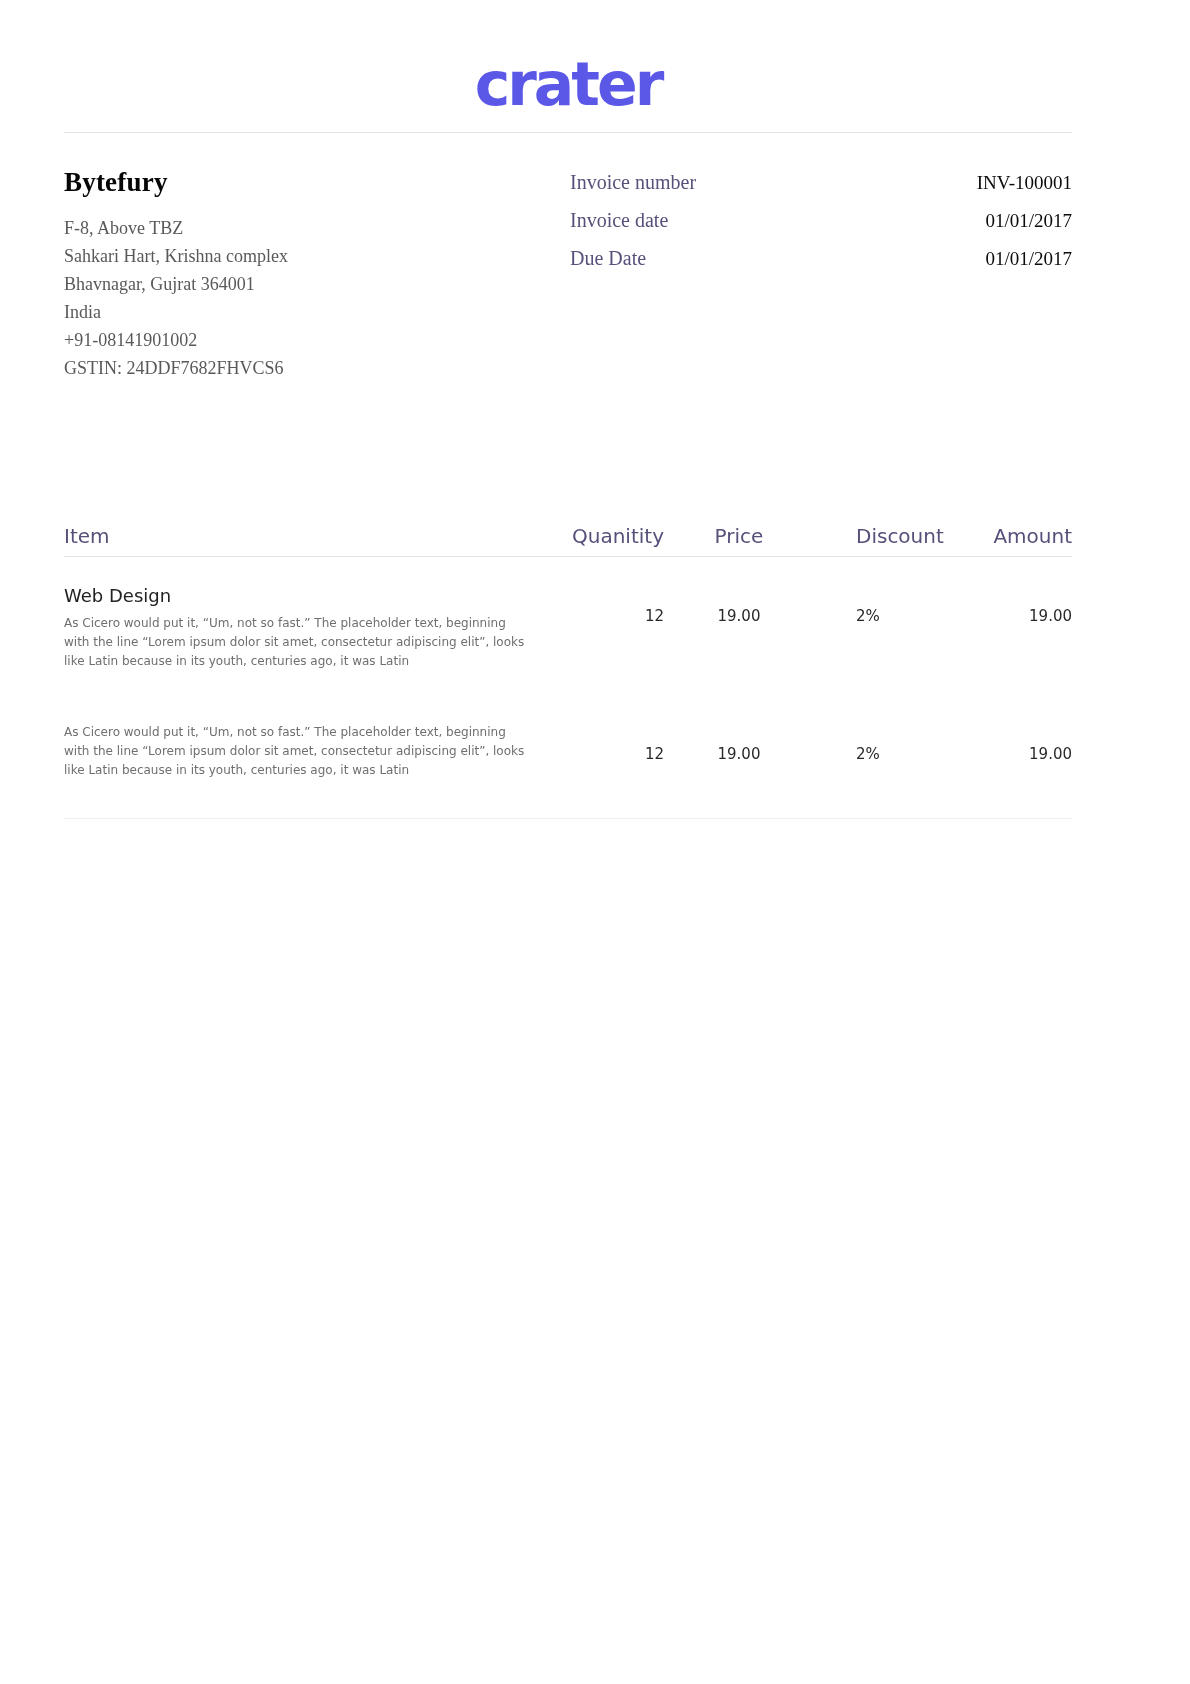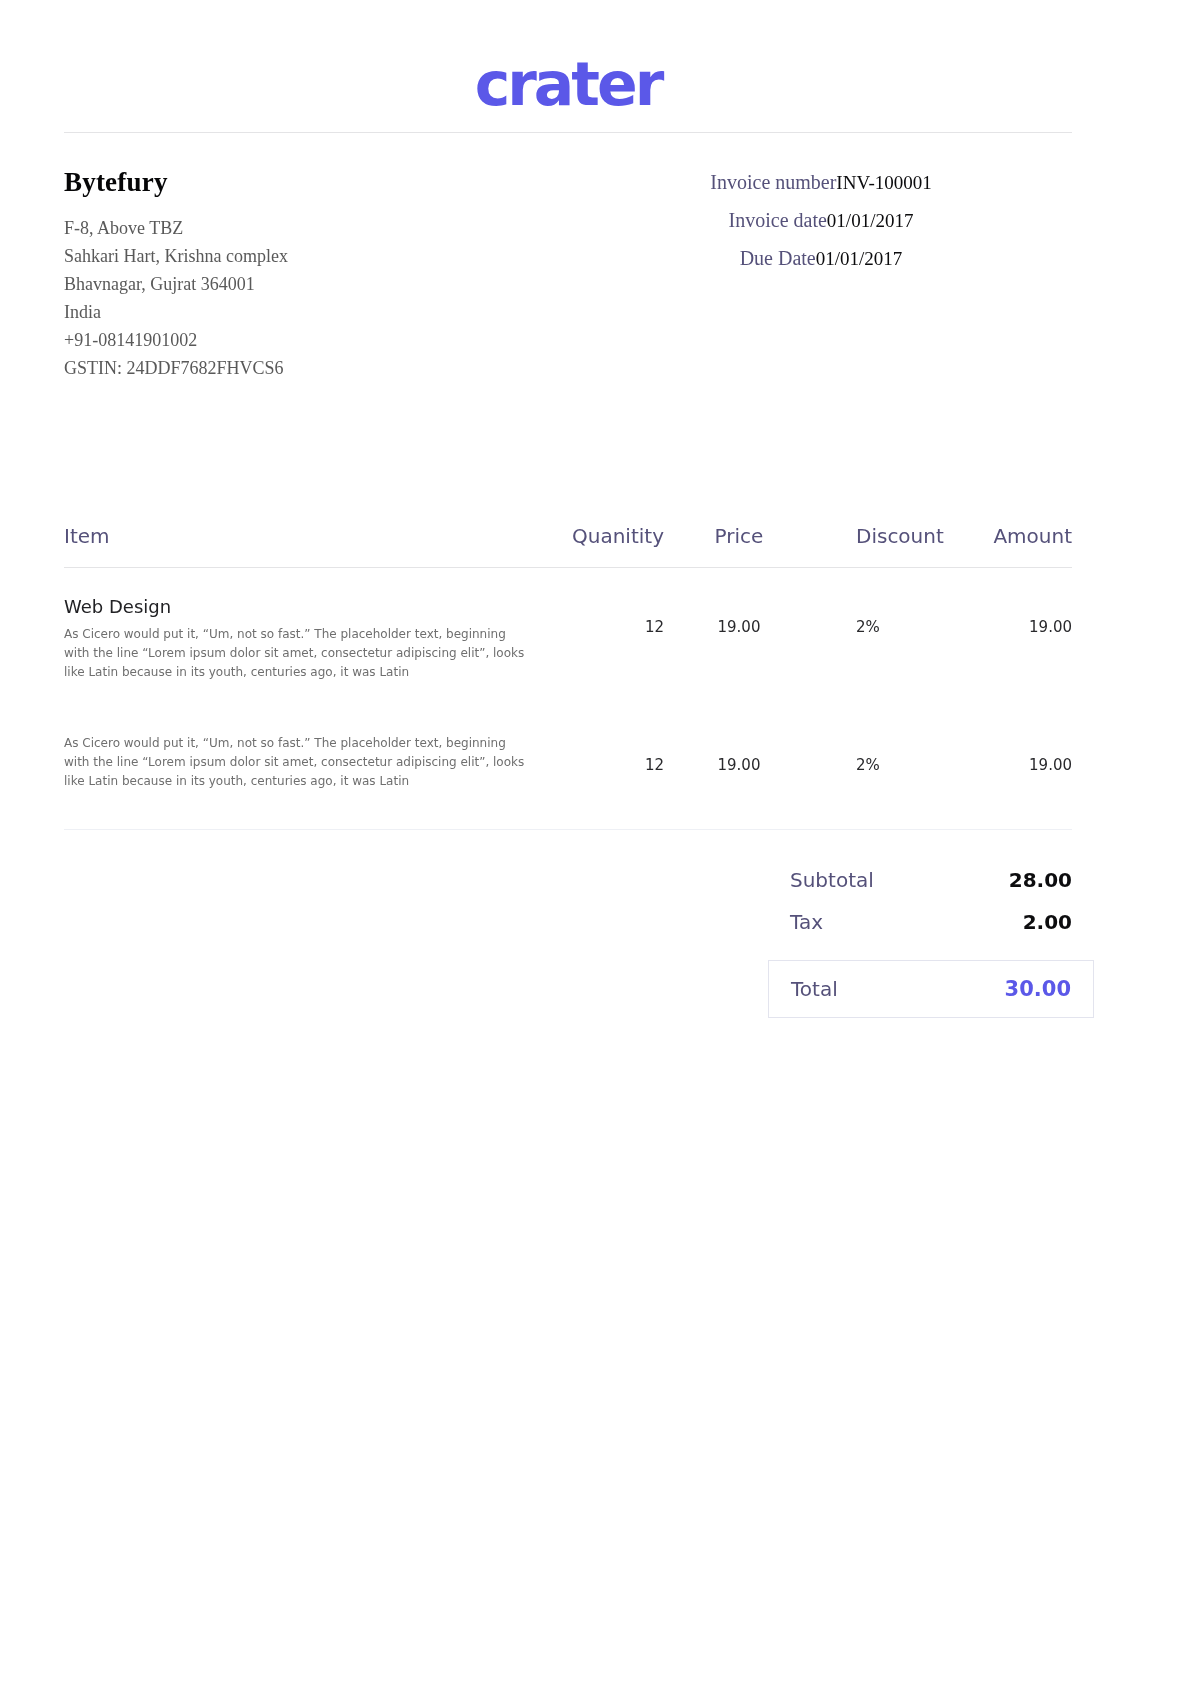--- a/index.html
+++ b/index.html
@@ -30,33 +30,33 @@
     font-size:60px;font-weight:bold;letter-spacing:-3px;
     color:var(--brand);line-height:88px;
   }
   .top-divider{border-bottom:1px solid var(--line);margin-top:0;}
 
   
   .parties{display:flex;justify-content:space-between;margin-top:34px;font-family:Liberation Serif, serif;}
   .company-name{font-size:27px;font-weight:bold;color:#060607;margin-bottom:16px;letter-spacing:0.2px;}
   .addr{font-size:18px;line-height:28px;color:var(--gray);}
   .meta{width:502px;margin-top:4px;}
-  .meta-row{display:flex;justify-content:center;align-items:baseline;margin-bottom:15px;}
+  .meta-row{display:flex;justify-content:space-between;align-items:baseline;margin-bottom:15px;}
   .meta-label{font-size:20px;color:var(--label);}
   .meta-value{font-size:19px;color:var(--ink);}
 
   
   .bill-to{margin-top:62px;}
   .to-prefix{font-size:20px;color:#2e2e30;margin-bottom:8px;}
   .to-name{font-size:27px;color:#111113;margin-bottom:12px;}
 
   
   .items{margin-top:142px;}
   .tgrid{display:grid;grid-template-columns:470px 130px 150px 170px 1fr;}
-  .thead{padding-bottom:19px;border-bottom:1px solid var(--line);}
+  .thead{padding-bottom:8px;border-bottom:1px solid var(--line);}
   .thead > div{font-size:20px;color:var(--label);}
   .c-qty{text-align:right;}
   .c-price{text-align:center;}
   .c-disc{text-align:left;padding-left:42px;}
   .c-amt{text-align:right;}
   .trow{padding:28px 0 24px 0;}
   .item-name{font-size:18px;color:#222225;margin-bottom:8px;}
   .item-desc{width:530px;font-size:12px;line-height:19px;color:var(--desc);}
   .desc-line{white-space:nowrap;}
   .trow .num{font-size:15px;color:var(--ink-soft);padding-top:22px;}
@@ -148,28 +148,14 @@
       </div>
       <div class="c-qty num">12</div>
       <div class="c-price num">19.00</div>
       <div class="c-disc num">2%</div>
       <div class="c-amt num">19.00</div>
     </div>
 
     <div class="table-bottom-divider"></div>
   </section>
 
-  <section class="totals">
-    <div class="tot-row">
-      <span class="tot-label">Subtotal</span>
-      <span class="tot-value">28.00</span>
-    </div>
-    <div class="tot-row">
-      <span class="tot-label">Tax</span>
-      <span class="tot-value">2.00</span>
-    </div>
-    <div class="total-box">
-      <span class="tot-label">Total</span>
-      <span class="tot-value">30.00</span>
-    </div>
-  </section>
 
 </div>
 
 </body></html>

